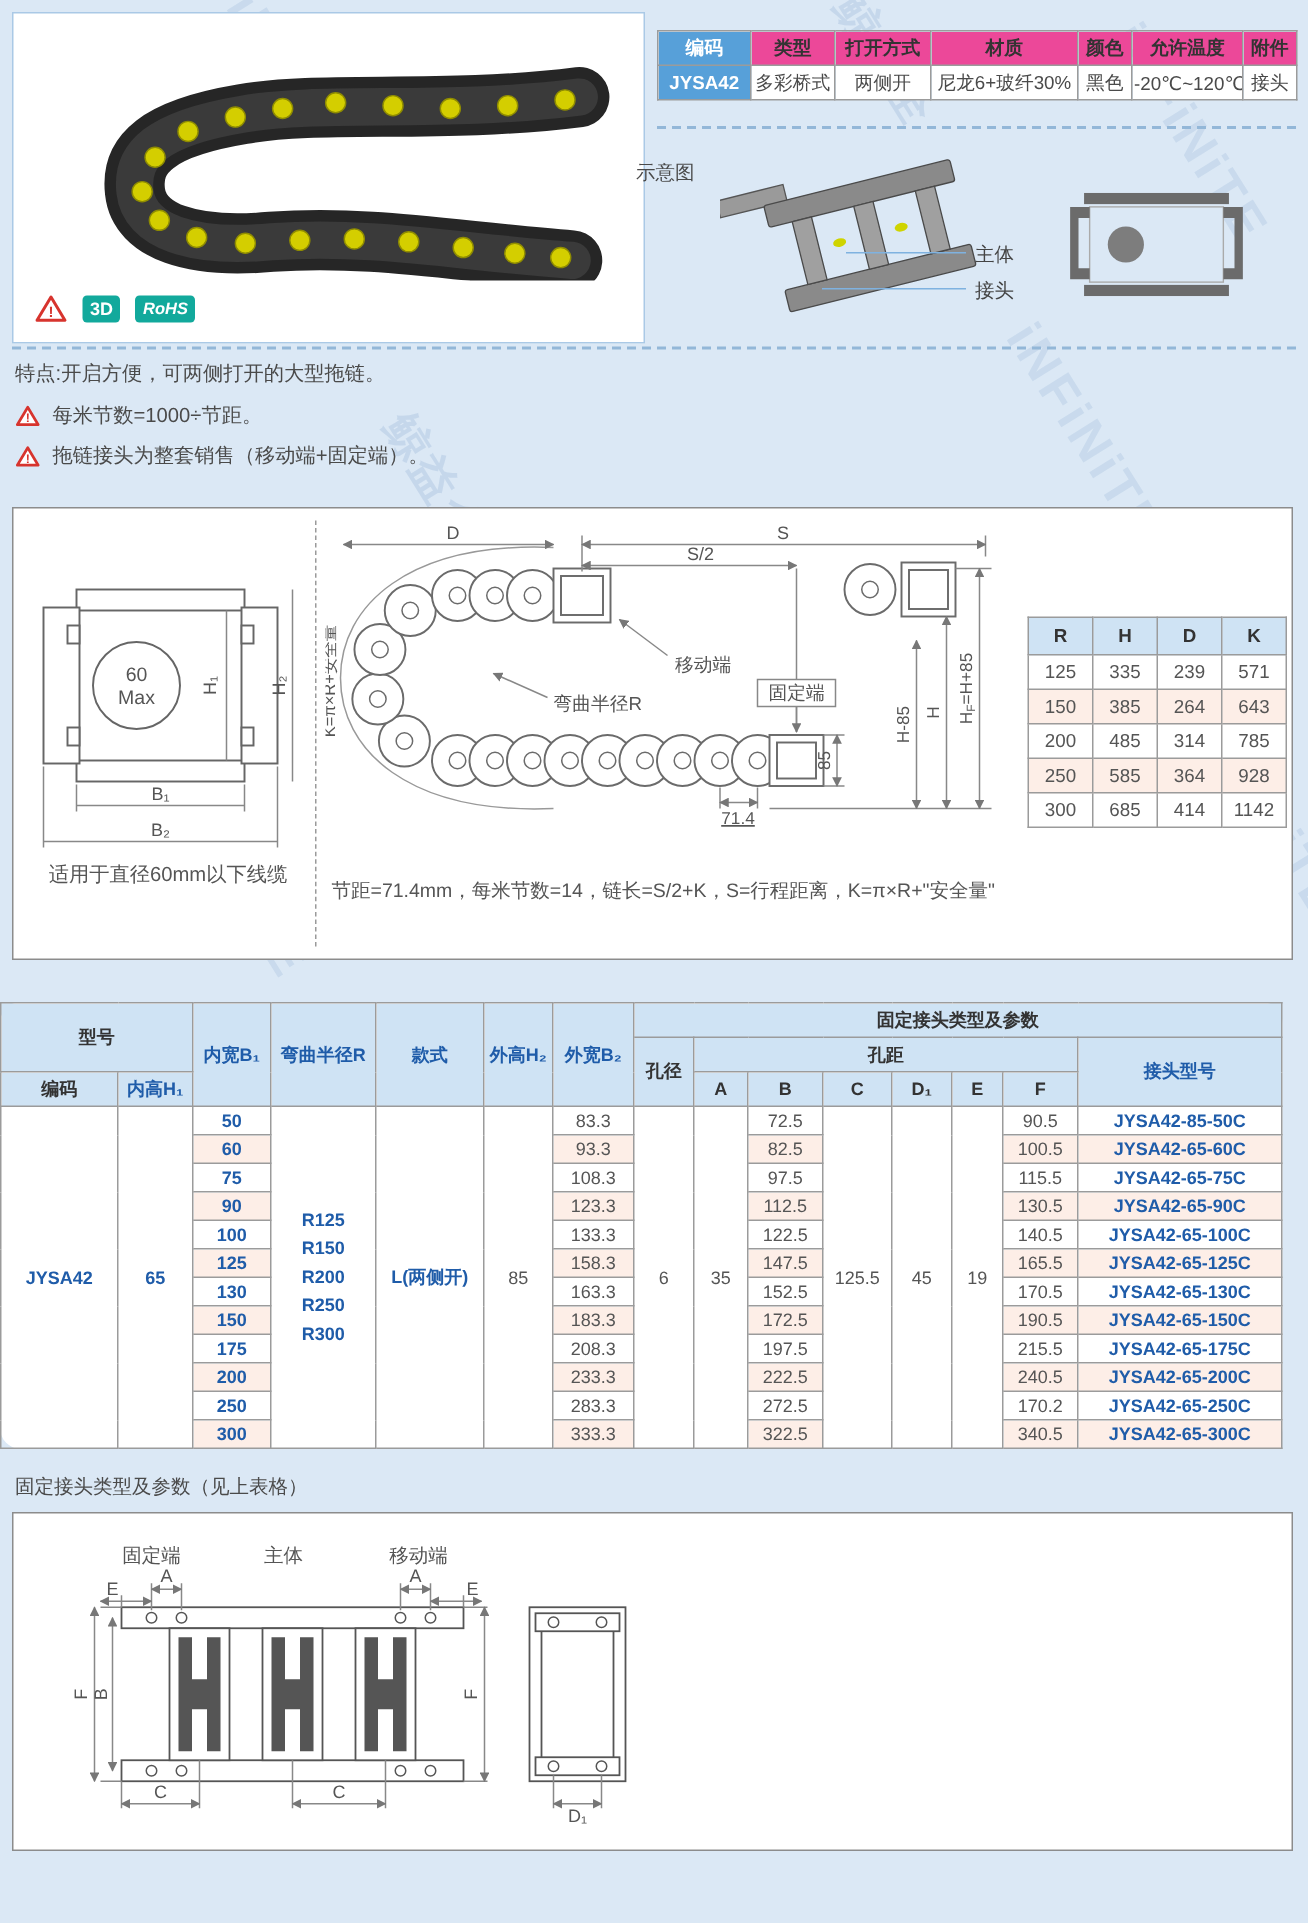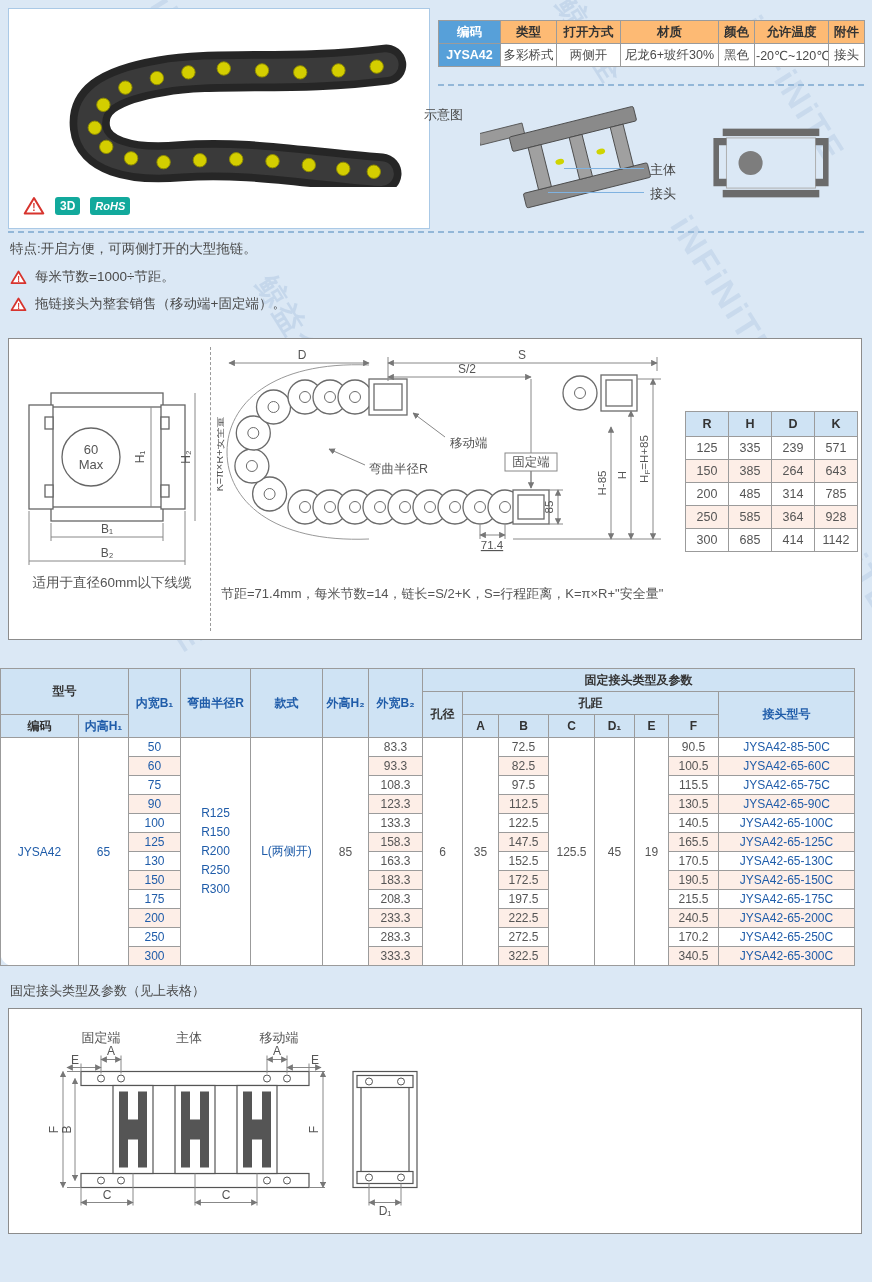--- a/index.html
+++ b/index.html
@@ -14,21 +14,21 @@
   .badge-row{position:absolute;left:14px;bottom:12px;display:flex;align-items:center;gap:10px;}
   .badge{display:inline-flex;align-items:center;justify-content:center;height:18px;border-radius:3px;
          background:#12a99c;color:#fff;font-weight:bold;font-size:12px;padding:0 5px;}
   .badge.rohs{font-style:italic;font-size:11px;}
   
   .spec-panel{position:absolute;left:438px;top:8px;width:426px;height:219px;}
   table{border-collapse:collapse;border-radius:14px;}
   .spec{width:426px;table-layout:fixed;position:absolute;left:0;top:12px;}
   .spec th,.spec td{border:1px solid #9b9b9b;height:22px;text-align:center;font-size:12.5px;
                     padding:0 1px;background:#fff;color:#4a4a4a;overflow:hidden;white-space:nowrap;}
-  .spec th{background:#fdba74;color:#333;font-weight:bold;}
+  .spec th{background:#ec4899;color:#333;font-weight:bold;}
   .spec .hl{background:#57a0d9 !important;color:#fff !important;font-weight:bold;}
   .dash-h{position:absolute;left:0;top:76px;width:426px;border-top:2px dashed #93b7d8;}
   .schematic-label{position:absolute;left:-14px;top:98px;font-size:13px;color:#4a4a4a;}
   .callout{position:absolute;font-size:13px;color:#444;}
   .leader{position:absolute;height:1px;background:#7fb2e0;}
   
   .dash-page{position:absolute;left:8px;top:231px;width:856px;border-top:2px dashed #93b7d8;}
   
   .features{position:absolute;left:10px;top:240px;}
   .feat-main{font-size:13.5px;color:#4a4a4a;margin-bottom:10px;}
@@ -42,21 +42,21 @@
   .rhdk th{background:#cfe3f4;color:#333;height:22px;}
   .rhdk td{height:20px;color:#555;background:#fff;}
   .rhdk tbody tr:nth-child(even) td{background:#fdeee7;}
   
   .main-table{position:absolute;left:0;top:668px;width:807px;table-layout:fixed;background:#fff;}
   .main-table th,.main-table td{border:1px solid #9b9b9b;text-align:center;overflow:hidden;}
   .main-table thead th{background:#cfe3f4;font-size:12px;color:#333;padding:1px 0;height:20px;}
   .main-table thead th.hblue{color:#1f5ca9;}
   .main-table tbody td{font-size:12px;color:#555;height:18px;padding:0 1px;background:transparent;}
   .main-table tbody tr:nth-child(even){background:#fdeee7;}
-  .main-table td.blue{color:#1f5ca9;font-weight:normal;}
+  .main-table td.blue{color:#1f5ca9;font-weight:bold;}
   .radius-cell div{line-height:19px;}
   
   .joint-title{position:absolute;left:10px;top:982px;font-size:13px;color:#4a4a4a;}
   .joint-box{position:absolute;left:8px;top:1008px;width:852px;height:224px;background:#fff;border:1px solid #8c8c8c;}
   
   .order-row{position:absolute;left:10px;top:1243px;display:flex;align-items:center;gap:9px;}
   .cart{display:inline-flex;align-items:center;justify-content:center;width:30px;height:30px;
         background:#e6eff8;border:1px solid #8fb3d8;border-radius:5px;}
   .order-label{font-size:13.5px;color:#444;}
   .order-arrows{font-size:13px;color:#2f6db5;font-weight:bold;letter-spacing:1px;}

